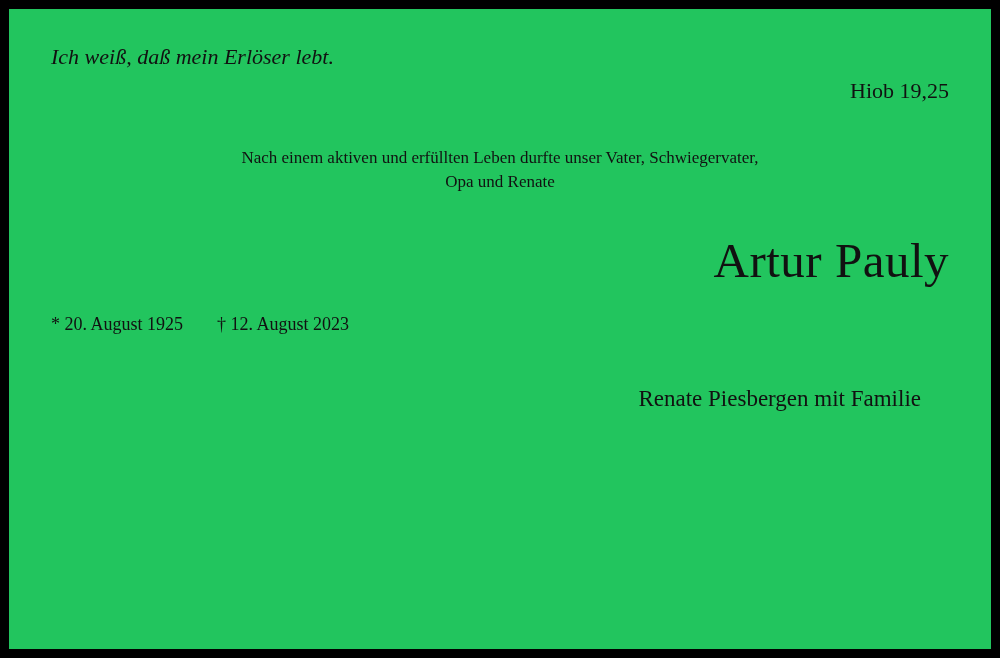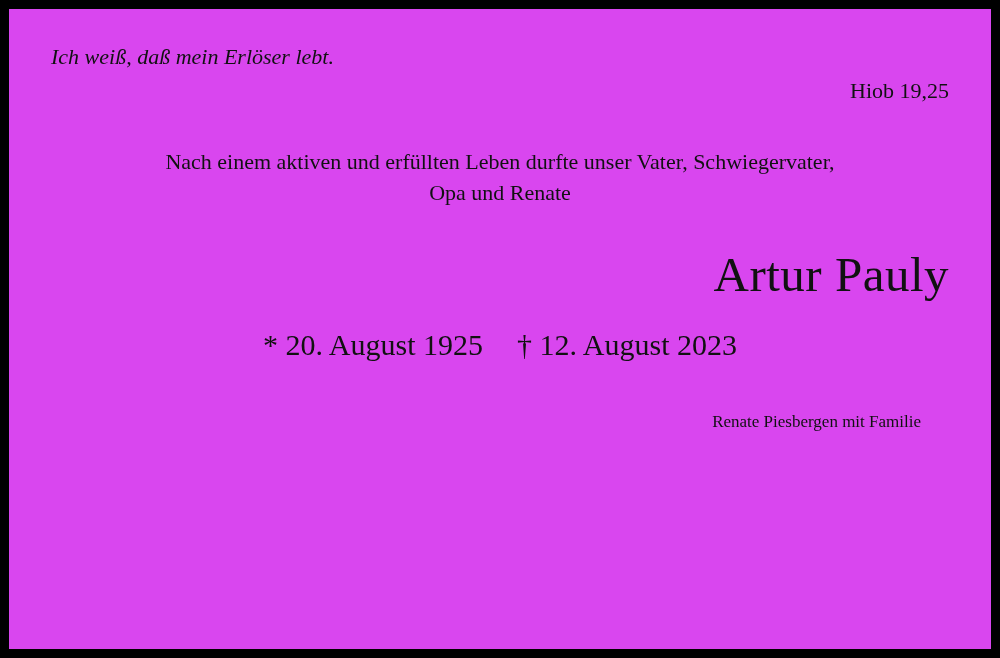--- a/index.html
+++ b/index.html
@@ -12,21 +12,21 @@
     height: 658px;
     font-family: "Liberation Serif", serif;
     color: #111111;
     overflow: hidden;
   }
   .obituary {
     box-sizing: border-box;
     width: 1000px;
     height: 658px;
     border: 9px solid #000000;
-    background: #d946ef;
+    background: #22c55e;
     padding: 30px 42px 18px 42px;
     position: relative;
   }
   .inner {
     width: 100%;
     height: 100%;
     position: relative;
   }
   .verse {
     font-style: italic;
@@ -37,47 +37,47 @@
   }
   .verse-ref {
     font-size: 22px;
     line-height: 1.25;
     text-align: right;
     margin: 6px 0 0 0;
   }
   .intro {
     margin: 42px auto 0 auto;
     text-align: center;
-    font-size: 22px;
+    font-size: 17px;
     line-height: 1.42;
     max-width: 900px;
   }
   .name {
     text-align: right;
     font-size: 49px;
     line-height: 1.1;
     margin: 40px 0 0 0;
     letter-spacing: 0.5px;
   }
   .dates {
-    text-align: center;
-    font-size: 30px;
+    text-align: left;
+    font-size: 18px;
     margin: 26px 0 0 0;
   }
   .dates .birth {
     margin-right: 34px;
   }
   .closing {
     text-align: center;
     font-size: 23px;
     margin: 48px 0 0 0;
   }
   .family {
     text-align: right;
-    font-size: 17px;
+    font-size: 23px;
     line-height: 1.4;
     margin: 48px 28px 0 0;
   }
   .ceremony {
     text-align: center;
     font-size: 23px;
     line-height: 1.4;
     margin: 44px auto 0 auto;
     max-width: 920px;
   }

